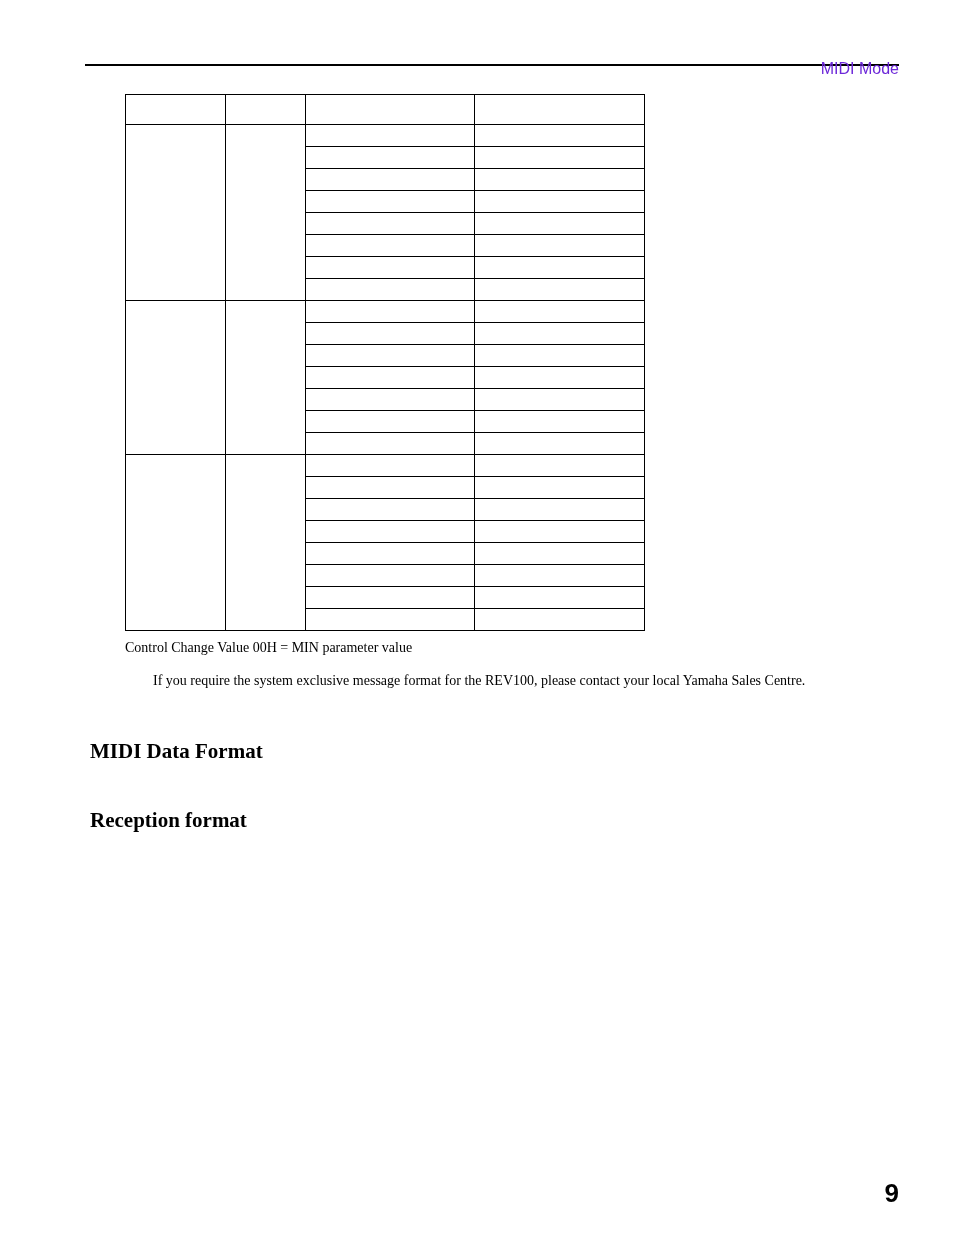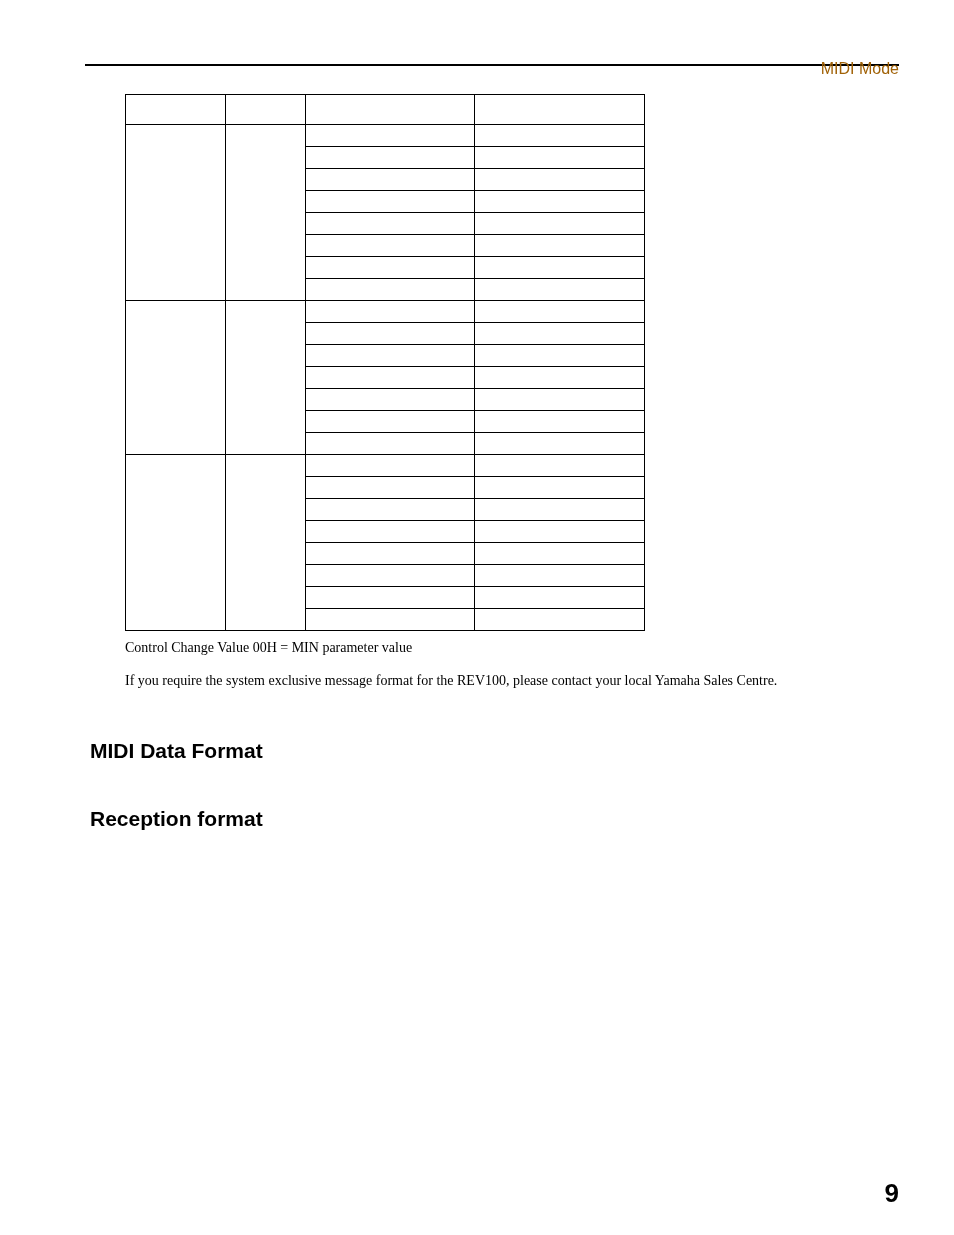--- a/index.html
+++ b/index.html
@@ -16,21 +16,21 @@
     border-top: 2px solid #000;
     margin-left: -10px;
     margin-right: 0;
   }
   .header-label {
     position: absolute;
     right: 55px;
     top: 60px;
     font-family: "Trebuchet MS", "Lucida Grande", Arial, sans-serif;
     font-size: 16px;
-    color: #a16207;
+    color: #6d28d9;
   }
   .page-number {
     position: absolute;
     right: 55px;
     bottom: 26px;
     font-family: "Trebuchet MS", Arial, sans-serif;
     font-weight: bold;
     font-size: 26px;
     color: #000;
   }
@@ -61,23 +61,24 @@
   .col-ctrl { width: 170px; }
   .notes {
     font-family: Georgia, 'Times New Roman', serif;
     font-size: 14px;
     margin-left: 30px;
     margin-top: 8px;
     line-height: 1.35;
   }
   .extra-note {
     margin-top: 14px;
+    margin-left: 28px;
   }
   .sec-heading {
-    font-family: Liberation Sans, sans-serif;
+    font-family: Liberation Serif, serif;
     font-weight: bold;
     font-size: 21px;
     margin-left: -5px;
   }
   .h-midiformat { margin-top: 48px; }
   .h-reception  { margin-top: 44px; }
 </style>
 </head>
 <body>
 

